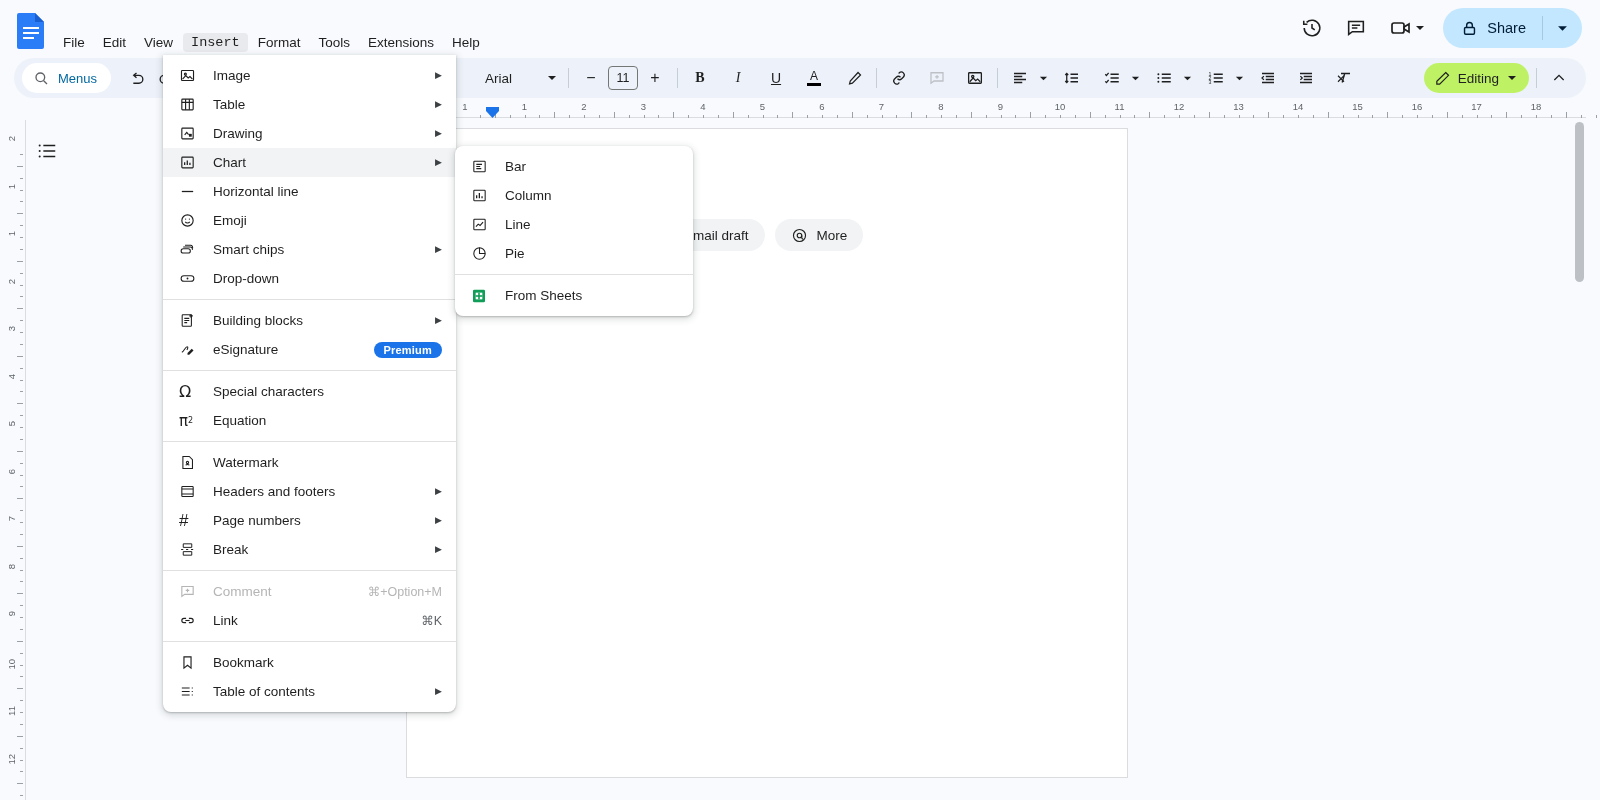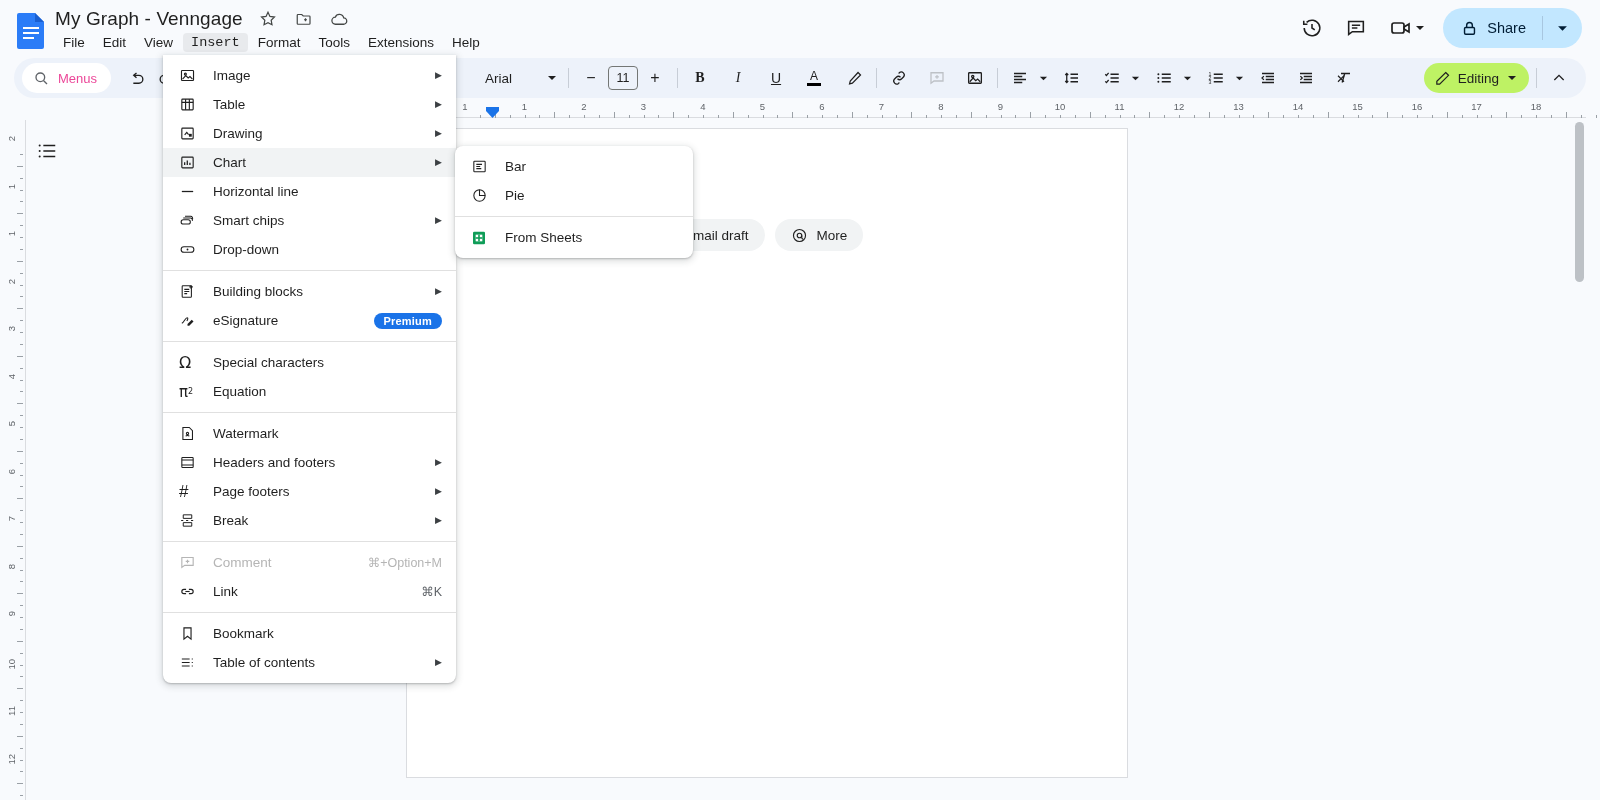--- a/index.html
+++ b/index.html
@@ -29,21 +29,21 @@
   .share-label { font-size: 14.5px; color: #001d35; font-weight: 500; }
   .share-div { width: 1px; height: 24px; background: #a8c7e0; }
   .share-caret { padding: 0 14px; display: flex; align-items: center; }
 
   
   .toolbar { position: absolute; top: 58px; left: 14px; width: 1572px; height: 40px; background: #edf2fa; border-radius: 20px; display: flex; align-items: center; padding: 0 8px; }
   .tb { height: 30px; min-width: 30px; border-radius: 4px; display: flex; align-items: center; justify-content: center; color: #1f1f1f; cursor: pointer; }
   .tb.disabled { color: #bdc1c6; cursor: default; }
   .tb-sep { width: 1px; height: 20px; background: #c7cdd6; margin: 0 7px; }
   .search-pill { display: flex; align-items: center; gap: 9px; background: #fff; border-radius: 16px; height: 30px; padding: 0 14px 0 11px; cursor: pointer; }
-  .search-pill span { font-size: 13px; color: #ec4899; }
+  .search-pill span { font-size: 13px; color: #0369a1; }
   .font-box { display: flex; align-items: center; justify-content: space-between; width: 84px; height: 30px; padding: 0 4px 0 8px; border-radius: 4px; cursor: pointer; }
   .font-box span { font-size: 13.5px; color: #1f1f1f; }
   .size-box { display: flex; align-items: center; gap: 2px; }
   .size-val { width: 30px; height: 24px; border: 1px solid #747775; border-radius: 4px; display: flex; align-items: center; justify-content: center; font-size: 12.5px; color: #1f1f1f; cursor: pointer; }
   .caret-sm { width: 16px; display: flex; align-items: center; justify-content: center; cursor: pointer; }
   .editing-pill { display: flex; align-items: center; height: 30px; border-radius: 16px; background: #bef264; cursor: pointer; }
   .editing-pill .lbl { font-size: 13.5px; color: #1f1f1f; margin: 0 8px 0 7px; }
 
   
   .ruler-h { position: absolute; top: 100px; left: 0; width: 1600px; height: 20px; background: #f8fafd; }
@@ -92,39 +92,20 @@
     <div class="docs-logo">
       <svg width="34" height="38" viewBox="0 0 34 38">
         <path d="M5 2h16l9 9v25a2 2 0 0 1-2 2H5a2 2 0 0 1-2-2V4a2 2 0 0 1 2-2z" fill="#2b7cf7"></path>
         <path d="M21 2l9 9h-9z" fill="#1a5fd0"></path>
         <rect x="9" y="16" width="16" height="2" fill="#fff"></rect>
         <rect x="9" y="21" width="16" height="2" fill="#fff"></rect>
         <rect x="9" y="26" width="11" height="2" fill="#fff"></rect>
       </svg>
     </div>
 
-    <div class="doc-title-row">
-      <div class="doc-title">My Graph - Venngage</div>
-      <div class="title-icon">
-        <svg width="18" height="18" viewBox="0 0 24 24" fill="none" stroke="currentColor" stroke-width="1.6">
-            <path d="M12 3l2.6 5.6 6 .8-4.4 4.2 1.1 6L12 16.8 6.7 19.6l1.1-6L3.4 9.4l6-.8z"></path>
-          </svg>
-      </div>
-      <div class="title-icon">
-        <svg width="18" height="18" viewBox="0 0 24 24" fill="none" stroke="currentColor" stroke-width="1.6">
-            <path d="M3 7a1 1 0 0 1 1-1h5l2 2h8a1 1 0 0 1 1 1v9a1 1 0 0 1-1 1H4a1 1 0 0 1-1-1z"></path>
-            <path d="M14 11v4M12 13h4"></path>
-          </svg>
-      </div>
-      <div class="title-icon">
-        <svg width="19" height="19" viewBox="0 0 24 24" fill="none" stroke="currentColor" stroke-width="1.6">
-            <path d="M7 18h10a4 4 0 0 0 .3-8 5.5 5.5 0 0 0-10.6-.9A3.6 3.6 0 0 0 7 18z"></path>
-          </svg>
-      </div>
-    </div>
 
     <div class="menubar">
       <div class="menu-item">File</div>
       <div class="menu-item">Edit</div>
       <div class="menu-item">View</div>
       <div class="menu-item active">Insert</div>
       <div class="menu-item">Format</div>
       <div class="menu-item">Tools</div>
       <div class="menu-item">Extensions</div>
       <div class="menu-item">Help</div>
@@ -598,20 +579,31 @@
 
     <div class="mrow">
       <span class="micon">
           <svg width="17" height="17" viewBox="0 0 24 24" stroke="#1f1f1f" stroke-width="1.8">
             <path d="M4 12h16"></path>
           </svg>
         </span>
       <span class="mlabel">Horizontal line</span>
     </div>
 
+    <div class="mrow">
+      <span class="micon">
+          <svg width="17" height="17" viewBox="0 0 24 24" stroke="#1f1f1f" stroke-width="1.6" fill="none">
+            <circle cx="12" cy="12" r="8"></circle>
+            <circle cx="9.3" cy="10" r=".9" fill="#1f1f1f" stroke="none"></circle>
+            <circle cx="14.7" cy="10" r=".9" fill="#1f1f1f" stroke="none"></circle>
+            <path d="M8.8 14a4 4 0 0 0 6.4 0"></path>
+          </svg>
+        </span>
+      <span class="mlabel">Emoji</span>
+    </div>
 
     <div class="mrow">
       <span class="micon">
           <svg width="17" height="17" viewBox="0 0 24 24" stroke="#1f1f1f" stroke-width="1.5" fill="none">
             <rect x="3" y="11" width="13" height="6" rx="3"></rect>
             <path d="M6 8.5h10a3 3 0 0 1 2.8 4"></path>
             <path d="M8.5 6h8a3 3 0 0 1 2.6 4"></path>
           </svg>
         </span>
       <span class="mlabel">Smart chips</span>
@@ -685,21 +677,21 @@
             <rect x="4" y="5" width="16" height="14" rx="1"></rect>
             <path d="M4 8.5h16M4 15.5h16"></path>
           </svg>
         </span>
       <span class="mlabel">Headers and footers</span>
       <span class="marrow">▶</span>
     </div>
 
     <div class="mrow">
       <span class="micon" style="font-size:17px;color:#1f1f1f">#</span>
-      <span class="mlabel">Page footers</span>
+      <span class="mlabel">Page numbers</span>
       <span class="marrow">▶</span>
     </div>
 
     <div class="mrow">
       <span class="micon">
           <svg width="17" height="17" viewBox="0 0 24 24" stroke="#1f1f1f" stroke-width="1.4" fill="none">
             <path d="M6 4h12v5H6z"></path>
             <path d="M6 15h12v5H6z"></path>
             <path d="M3 12h4M10 12h4M17 12h4" stroke-dasharray="3 2"></path>
           </svg>
@@ -758,20 +750,38 @@
 
   <div class="dropdown" id="chart-submenu">
     <div class="mrow">
       <span class="micon">
           <svg width="17" height="17" viewBox="0 0 24 24" stroke="#1f1f1f" stroke-width="1.5" fill="none">
             <rect x="4" y="4.5" width="16" height="15" rx="1"></rect>
             <path d="M7.5 9h8M7.5 12h5.5M7.5 15h7" stroke-width="1.7"></path>
           </svg>
         </span>
       <span class="mlabel">Bar</span>
+    </div>
+    <div class="mrow">
+      <span class="micon">
+          <svg width="17" height="17" viewBox="0 0 24 24" stroke="#1f1f1f" stroke-width="1.5" fill="none">
+            <rect x="4" y="4.5" width="16" height="15" rx="1"></rect>
+            <path d="M8 16v-4.5M11.8 16V8.5M15.6 16v-3" stroke-width="1.8"></path>
+          </svg>
+        </span>
+      <span class="mlabel">Column</span>
+    </div>
+    <div class="mrow">
+      <span class="micon">
+          <svg width="17" height="17" viewBox="0 0 24 24" stroke="#1f1f1f" stroke-width="1.5" fill="none">
+            <rect x="4" y="4.5" width="16" height="15" rx="1"></rect>
+            <path d="M7 15l3.2-3.5 2.6 2L17 8.5" stroke-width="1.6"></path>
+          </svg>
+        </span>
+      <span class="mlabel">Line</span>
     </div>
     <div class="mrow">
       <span class="micon">
           <svg width="17" height="17" viewBox="0 0 24 24" stroke="#1f1f1f" stroke-width="1.5" fill="none">
             <circle cx="12" cy="12" r="8"></circle>
             <path d="M12 4v8h8"></path>
           </svg>
         </span>
       <span class="mlabel">Pie</span>
     </div>

